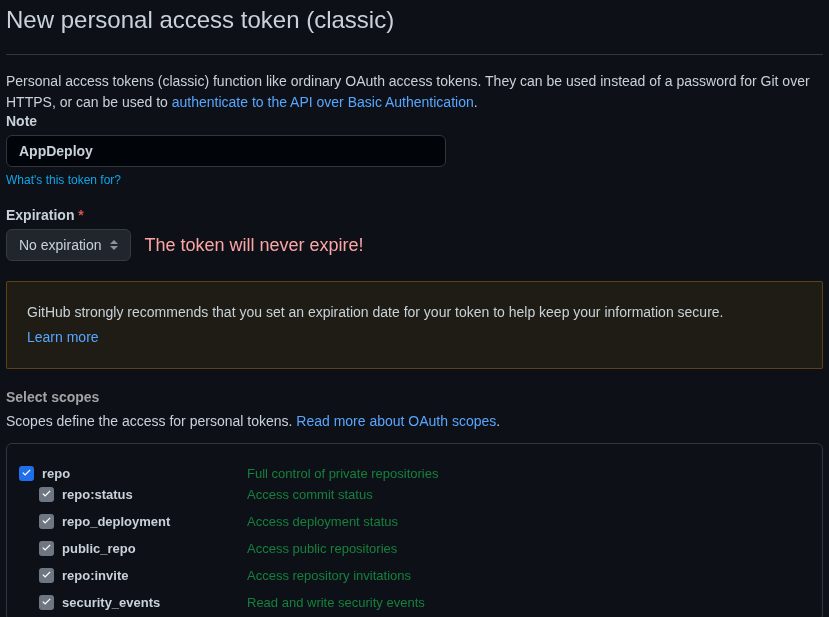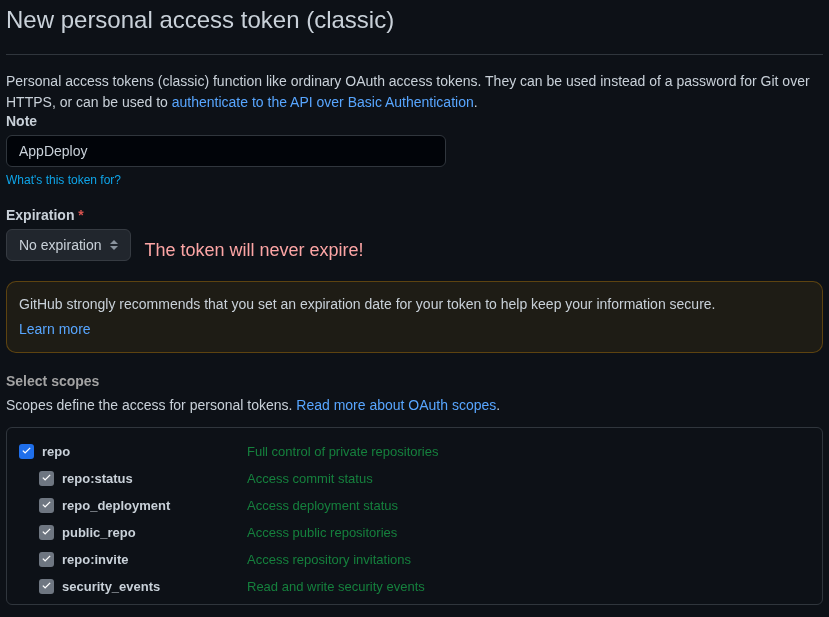--- a/index.html
+++ b/index.html
@@ -42,20 +42,21 @@
     }
     .text-input {
       background: #010409;
       border: 1px solid #30363d;
       border-radius: 6px;
       color: #c9d1d9;
       padding: 5px 12px;
       font-size: 14px;
       width: 440px;
       height: 32px;
+      font-weight: bold;
     }
     .help-text {
       color: #0ea5e9;
       font-size: 12px;
       margin-top: 6px;
     }
     .form-group {
       margin-bottom: 20px;
     }
     .select-wrap {
@@ -79,28 +80,28 @@
     .select-icon svg {
       fill: #8b949e;
     }
     .inline-help {
       color: #fca5a5;
       font-size: 18px;
       margin-left: 14px;
     }
     .expiration-row {
       display: flex;
-      align-items: flex-end;
+      align-items: center;
       margin-top: 6px;
     }
     .warning-box {
       background: rgba(187,128,9,0.1);
       border: 1px solid rgba(187,128,9,0.4);
-      border-radius: 10px;
-      padding: 12px;
+      border-radius: 2px;
+      padding: 20px;
       margin-top: 20px;
       margin-bottom: 20px;
       color: #c9d1d9;
       line-height: 1.5;
     }
     .warning-box .link {
       display: inline-block;
       margin-top: 4px;
     }
     .section-header {
@@ -117,20 +118,21 @@
       border-radius: 6px;
       padding: 10px 12px 4px 12px;
     }
     .scope-row {
       display: flex;
       align-items: center;
       height: 27px;
     }
     .scope-row.parent {
       padding-left: 0;
+      align-items: flex-end;
     }
     .scope-row.child {
       padding-left: 20px;
     }
     .scope-checkbox {
       width: 15px;
       height: 15px;
       border-radius: 3px;
       display: inline-flex;
       align-items: center;

